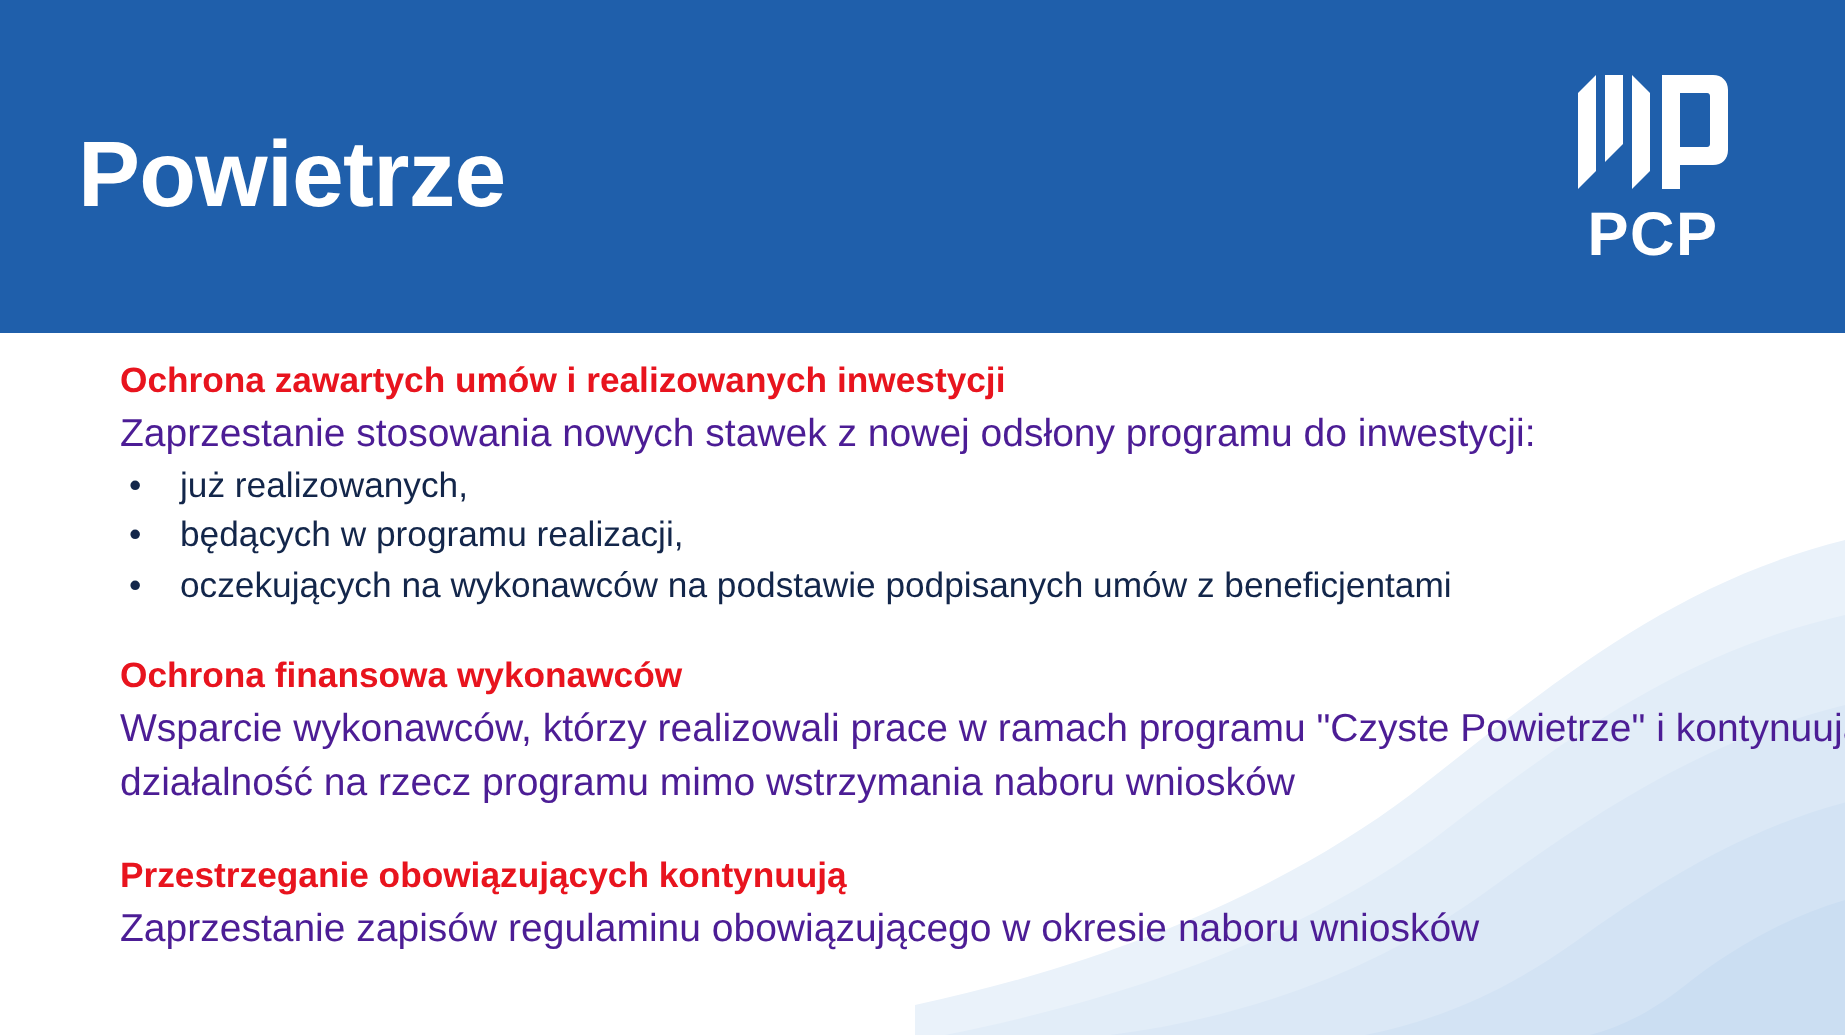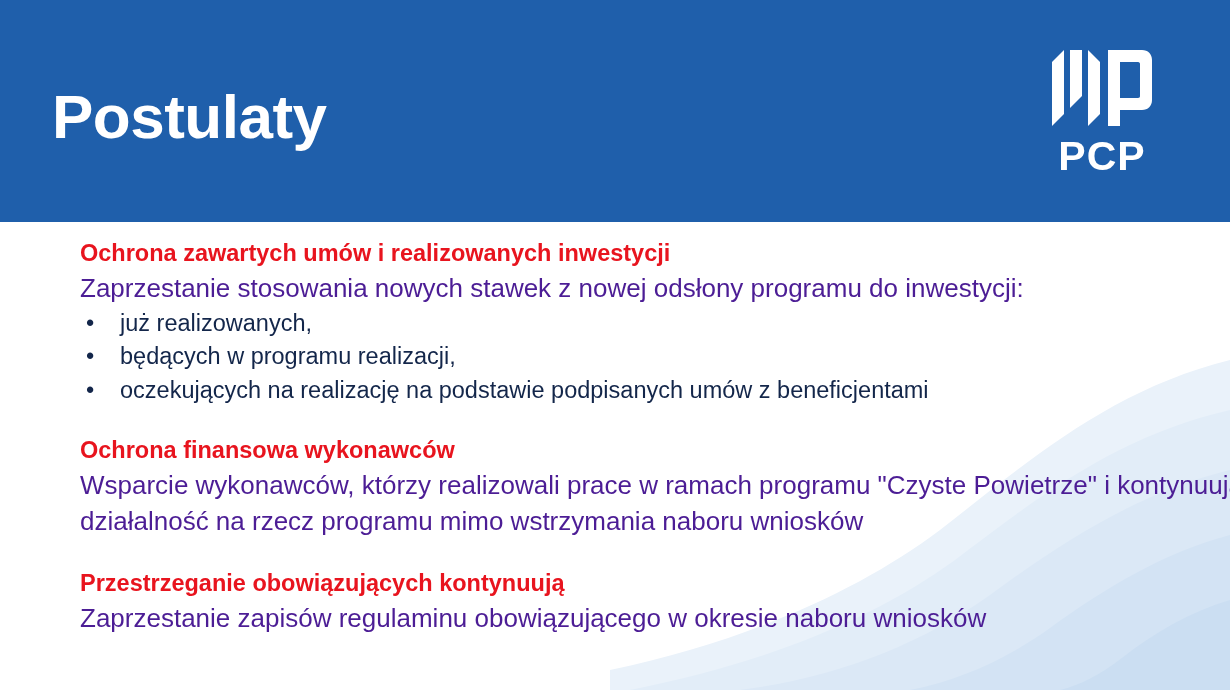--- a/index.html
+++ b/index.html
@@ -126,21 +126,21 @@
 
   <svg class="wave-bg" viewBox="0 0 620 420" preserveAspectRatio="none">
     <path d="M620,90 C500,120 420,190 330,260 C250,320 140,370 0,400 L0,420 L620,420 Z" fill="#eaf2fa"></path>
     <path d="M620,140 C510,165 430,225 345,290 C265,348 160,392 20,420 L620,420 Z" fill="#e2edf8"></path>
     <path d="M620,200 C530,222 455,270 380,325 C310,375 225,408 130,420 L620,420 Z" fill="#dbe8f6"></path>
     <path d="M620,265 C555,282 495,318 440,358 C395,390 350,410 300,420 L620,420 Z" fill="#d3e3f4"></path>
     <path d="M620,330 C580,342 545,362 512,388 C490,405 470,415 450,420 L620,420 Z" fill="#cbdef2"></path>
   </svg>
 
   <div class="header">
-    <div class="header-title">Postulaty</div>
+    <div class="header-title">Powietrze</div>
 
     <div class="logo">
       <svg class="logo-mark" width="104" height="86" viewBox="0 0 104 86">
         <g fill="#ffffff">
           <polygon points="2,18 14,6 14,70 2,82"></polygon>
           <polygon points="20,6 32,6 32,52 20,64"></polygon>
           <polygon points="38,6 50,18 50,70 38,82"></polygon>
           <path d="M58,6 L92,6 C98,6 102,10 102,16 L102,56 C102,62 98,66 92,66 L70,66 L70,54 L88,54 C89.5,54 90,53 90,52 L90,20 C90,19 89.5,18 88,18 L70,18 L70,82 L58,82 Z"></path>
         </g>
       </svg>
@@ -149,21 +149,21 @@
   </div>
 
   <div class="content">
 
     <div class="section">
       <p class="sec-heading">Ochrona zawartych umów i realizowanych inwestycji</p>
       <p class="sec-body">Zaprzestanie stosowania nowych stawek z nowej odsłony programu do inwestycji:</p>
       <ul class="bullets">
         <li><span class="dot">•</span><span>już realizowanych,</span></li>
         <li><span class="dot">•</span><span>będących w programu realizacji,</span></li>
-        <li><span class="dot">•</span><span>oczekujących na realizację na podstawie podpisanych umów z beneficjentami</span></li>
+        <li><span class="dot">•</span><span>oczekujących na wykonawców na podstawie podpisanych umów z beneficjentami</span></li>
       </ul>
     </div>
 
     <div class="section">
       <p class="sec-heading">Ochrona finansowa wykonawców</p>
       <p class="sec-body">Wsparcie wykonawców, którzy realizowali prace w ramach programu "Czyste Powietrze" i kontynuują działalność na rzecz programu mimo wstrzymania naboru wniosków</p>
     </div>
 
     <div class="section">
       <p class="sec-heading">Przestrzeganie obowiązujących kontynuują</p>

